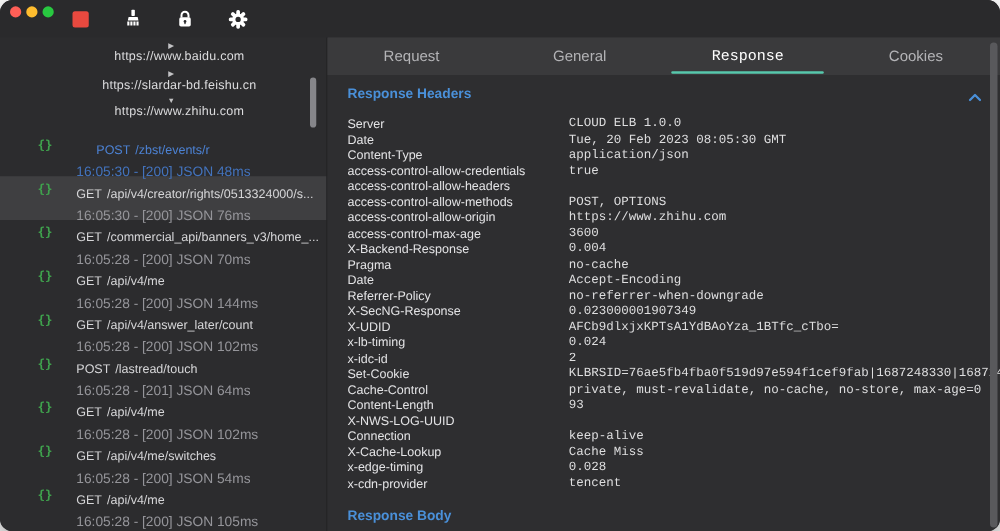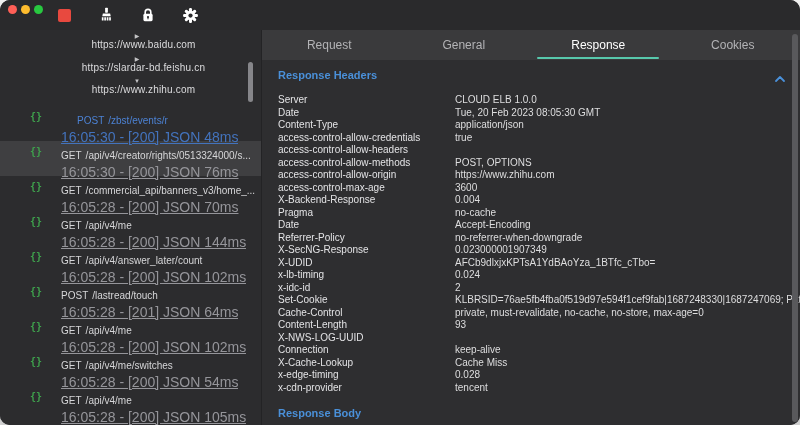--- a/index.html
+++ b/index.html
@@ -23,39 +23,39 @@
   .host { height:23px; display:flex; align-items:center; padding-left:12px; color:#dcdcde; font-size:10px; cursor:default;flex-direction:column; }
   .host .arrow { width:12px; font-size:6px; color:#c2c2c4; text-align:center; }
   .host .hlabel { margin-left:13px; letter-spacing:.2px; }
   .reqs { margin-top:5px; }
   .req { height:35px; padding:4px 0 0 30px; display:flex; align-items:flex-start; }
   .req.selected { background:#3f3f41; }
   .req-icon { color:#3fa24d; font-family:"DejaVu Sans Mono", monospace; font-size:10px; font-weight:bold; margin-top:1px; }
   .req .lines { margin-left:19px; overflow:hidden; white-space:nowrap; }
   .req .line1 { font-size:10px; color:#d6d6d8; }
   .req .line1 .method { margin-right:4px; }
-  .req .line2 { font-size:14px; color:#95959a; margin-top:3px;text-decoration:underline; }
+  .req .line2 { font-size:11px; color:#95959a; margin-top:3px; }
   .req.link .line1 { color:#4c82d4;padding-left:16px; }
   .req.link .line2 { color:#4373bd; }
   .side-scroll { position:absolute; right:9px; top:32px; width:5px; height:40px; border-radius:3px; background:#86868a; }
 
   
   .splitter { position:absolute; top:30px; bottom:0; left:261px; width:1px; background:#232325; }
   .detail { position:absolute; top:30px; left:262px; right:0; bottom:0; background:#2e2e30; }
   .tabbar { height:30px; background:#3a3a3c; display:flex; }
   .tab { flex:1; display:flex; align-items:center; justify-content:center; font-size:12px; color:#b3b3b6; position:relative; cursor:pointer; }
-  .tab.active { color:#ffffff; }
+  .tab.active { color:#ffffff;font-family:Liberation Mono, monospace; }
   .tab.active::after { content:""; position:absolute; bottom:1px; left:50%; transform:translateX(-50%);
                        width:122px; height:2px; background:#57c8ac; border-radius:1px; }
   .section-hdr { margin:9px 0 0 16px; font-size:11px; font-weight:bold; color:#4a90d9; }
   .collapse { position:absolute; top:40px; right:14px; width:12px; height:10px; cursor:pointer; }
   .hdr-table { margin:13px 0 0 16px; }
   .hrow { display:flex; height:12.5px; line-height:12.5px; }
   .hkey { width:177px; flex-shrink:0; font-size:10px; color:#e3e3e5; white-space:nowrap; }
-  .hval { flex:1; font-size:10px; color:#dededf; white-space:nowrap; overflow:hidden; }
+  .hval { flex:1; font-size:10px; color:#dededf; white-space:nowrap; overflow:hidden;font-family:Liberation Mono, monospace; }
   .body-hdr { margin-top:13px; }
   .right-scroll { position:absolute; right:2px; top:4px; bottom:3px; width:6px; border-radius:3px; background:#59595c; }
 </style>
 </head>
 <body>
 
 <div class="window">
 
   <div class="titlebar">
     <div class="lights">

